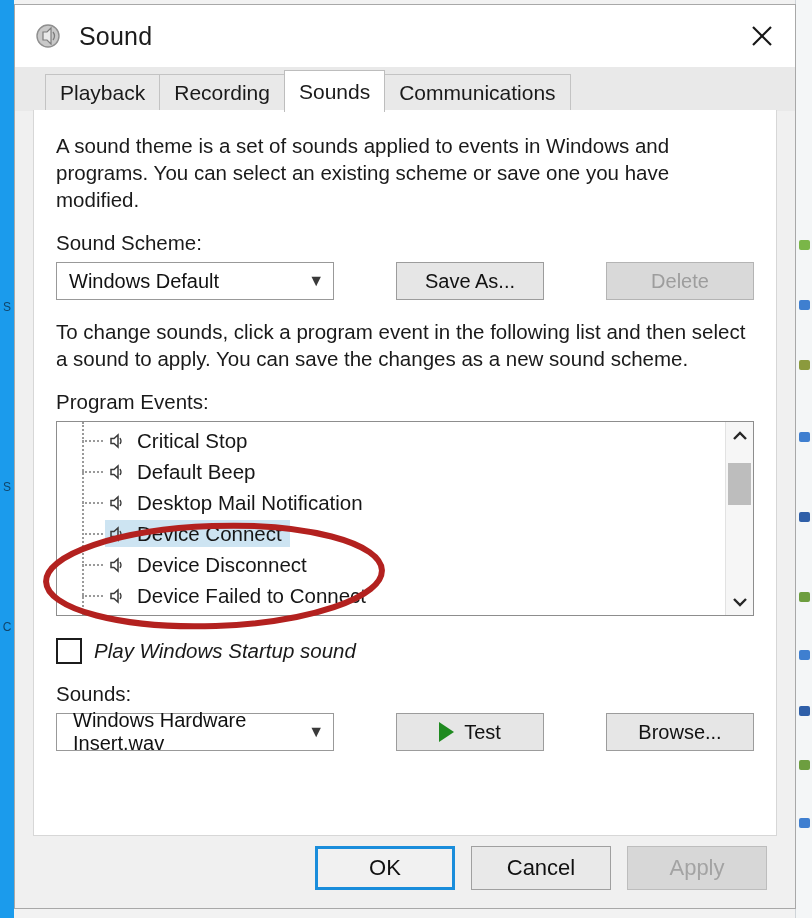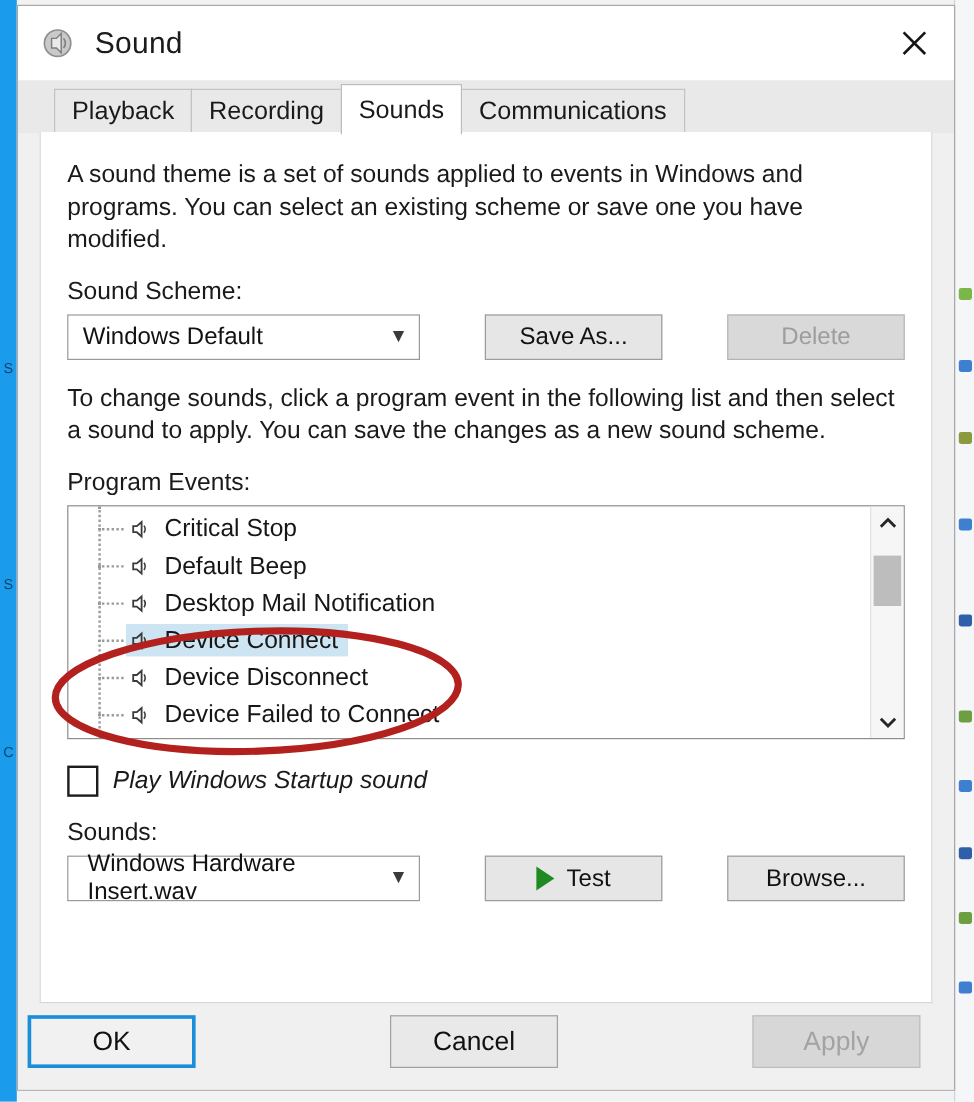--- a/index.html
+++ b/index.html
@@ -158,21 +158,21 @@
   .field-label {
     font-size: 20.5px;
     color: #1a1a1a;
     margin: 18px 0 7px 0;
   }
 
   
   .control-row {
     display: flex;
     align-items: center;
-    gap: 10px;
+    gap: 18px;
     border-radius: 10px;
   }
 
   .combo {
     height: 38px;
     background: #ffffff;
     border: 1px solid #999999;
     box-sizing: border-box;
     display: flex;
     align-items: center;
@@ -342,21 +342,21 @@
     margin-left: 12px;
     font-style: italic;
   }
 
   
   #dialog-footer {
     flex: none;
     height: 72px;
     display: flex;
     align-items: center;
-    justify-content: space-between;
+    justify-content: flex-end;
     gap: 16px;
     padding: 0 28px 8px 8px;
     box-sizing: border-box;
     background: #f0f0f0;
   }
   .footer-btn {
     width: 140px;
     height: 44px;
     background: #e9e9e9;
     border: 1px solid #a0a0a0;

